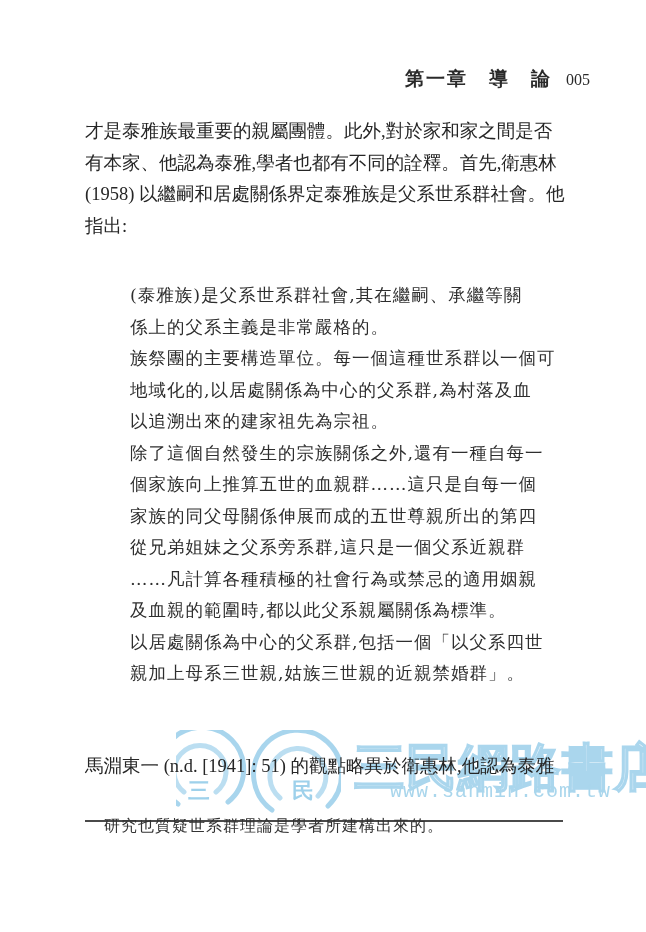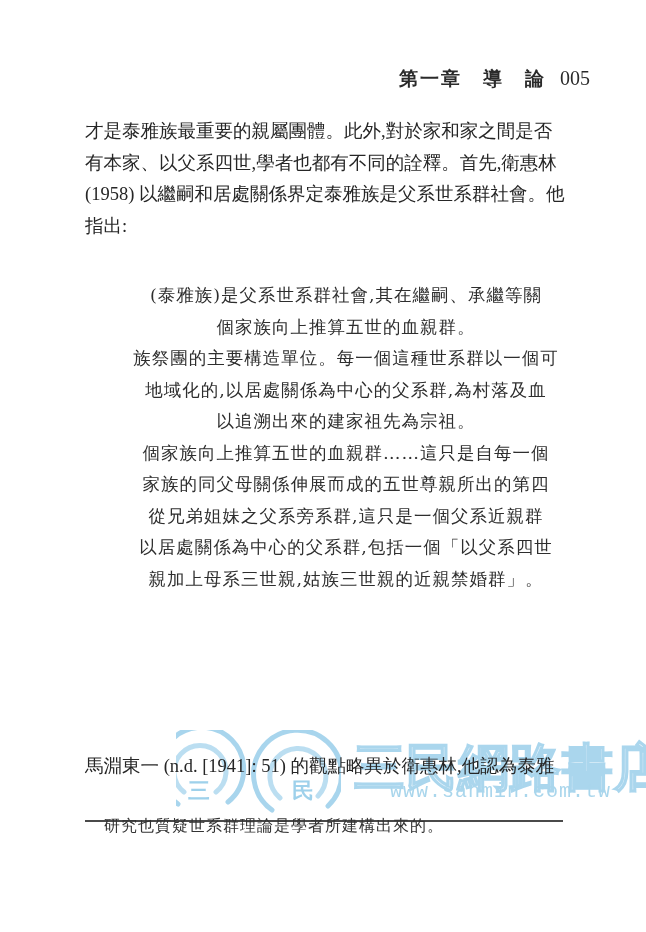--- a/index.html
+++ b/index.html
@@ -25,21 +25,21 @@
   }
   .chapter-title {
     font-family: Liberation Mono, monospace;
     font-weight: bold;
     font-size: 19px;
     letter-spacing: 2px;
     color: #2a2a2a;
   }
   .page-number {
     font-family: "Liberation Serif", serif;
-    font-size: 20px;
+    font-size: 16px;
     color: #2a2a2a;
   }
 
   
   .text-line { white-space: nowrap; }
 
   .intro-block {
     position: absolute;
     left: 85px;
     top: 116px;
@@ -52,21 +52,20 @@
     position: absolute;
     left: 130px;
     top: 280px;
     width: 432px;
     font-family: "DejaVu Serif", serif;
     font-size: 17.5px;
     line-height: 31.5px;
     letter-spacing: 1px;
     color: #2e2e2e;
     z-index: 2;
-    text-align: center;
   }
   .closing-block {
     position: absolute;
     left: 85px;
     top: 751px;
     width: 480px;
     font-size: 18.5px;
     line-height: 31.5px;
     z-index: 2;
   }
@@ -168,34 +167,37 @@
     <div class="wm-url">www.sanmin.com.tw</div>
   </div>
 
   <header class="page-header">
     <span class="chapter-title">第一章　導　論</span>
     <span class="page-number">005</span>
   </header>
 
   <div class="intro-block">
     <div class="text-line">才是泰雅族最重要的親屬團體。此外,對於家和家之間是否</div>
-    <div class="text-line">有本家、以父系四世,學者也都有不同的詮釋。首先,衛惠林</div>
+    <div class="text-line">有本家、他認為泰雅,學者也都有不同的詮釋。首先,衛惠林</div>
     <div class="text-line">(1958) 以繼嗣和居處關係界定泰雅族是父系世系群社會。他</div>
     <div class="text-line">指出:</div>
   </div>
 
   <div class="quote-block">
     <div class="text-line">(泰雅族)是父系世系群社會,其在繼嗣、承繼等關</div>
-    <div class="text-line">個家族向上推算五世的血親群。</div>
+    <div class="text-line">係上的父系主義是非常嚴格的。</div>
     <div class="text-line">族祭團的主要構造單位。每一個這種世系群以一個可</div>
     <div class="text-line">地域化的,以居處關係為中心的父系群,為村落及血</div>
     <div class="text-line">以追溯出來的建家祖先為宗祖。</div>
+    <div class="text-line">除了這個自然發生的宗族關係之外,還有一種自每一</div>
     <div class="text-line">個家族向上推算五世的血親群……這只是自每一個</div>
     <div class="text-line">家族的同父母關係伸展而成的五世尊親所出的第四</div>
     <div class="text-line">從兄弟姐妹之父系旁系群,這只是一個父系近親群</div>
+    <div class="text-line">……凡計算各種積極的社會行為或禁忌的適用姻親</div>
+    <div class="text-line">及血親的範圍時,都以此父系親屬關係為標準。</div>
     <div class="text-line">以居處關係為中心的父系群,包括一個「以父系四世</div>
     <div class="text-line">親加上母系三世親,姑族三世親的近親禁婚群」。</div>
   </div>
 
   <div class="closing-block">
     <div class="text-line">馬淵東一 (n.d. [1941]: 51) 的觀點略異於衛惠林,他認為泰雅</div>
   </div>
 
   <div class="footnote-rule"></div>
   <div class="footnote-text">研究也質疑世系群理論是學者所建構出來的。</div>

